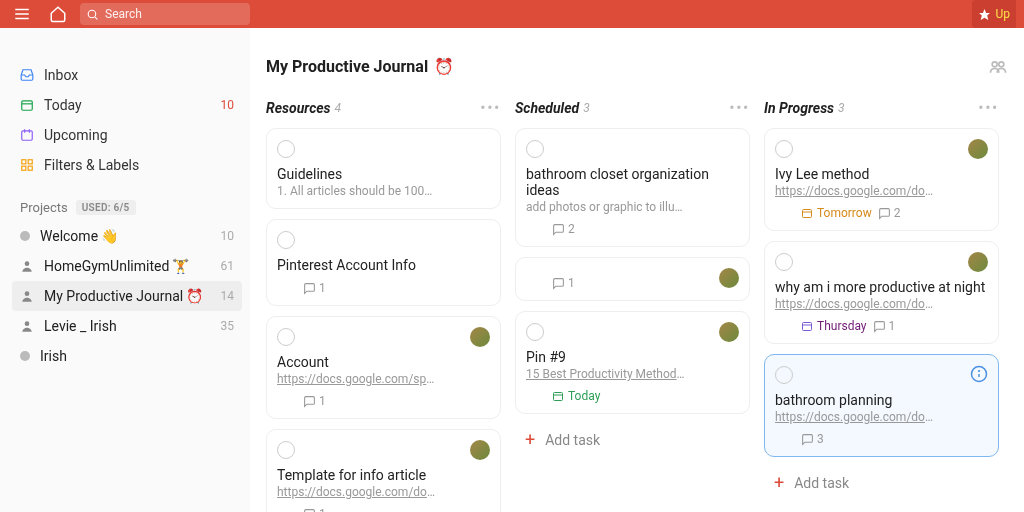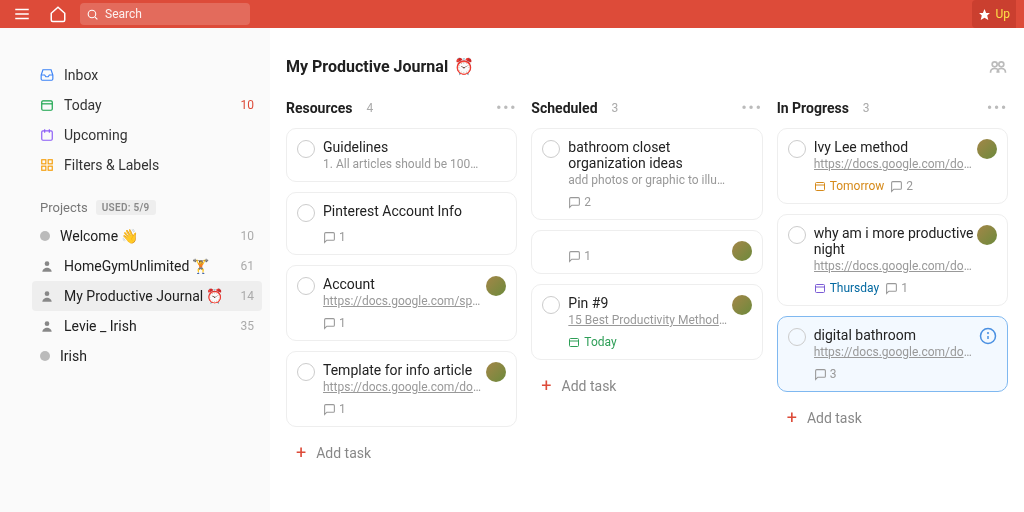--- a/index.html
+++ b/index.html
@@ -5,52 +5,52 @@
   * { box-sizing: border-box; margin: 0; padding: 0; font-family: -apple-system, BlinkMacSystemFont, "Segoe UI", Roboto, sans-serif; }
   body { width: 1024px; height: 512px; overflow: hidden; background: #fafafa; font-size: 13px; color: #202020; }
   .topbar { height: 28px; background: #dd4b39; display: flex; align-items: center; padding: 0 8px; gap: 8px; }
   .icon-btn { width: 28px; height: 28px; display: flex; align-items: center; justify-content: center; color: #fff; cursor: pointer; }
   .search { flex: 0 0 170px; height: 22px; background: rgba(255,255,255,0.18); border-radius: 4px; display: flex; align-items: center; padding: 0 6px; color: #fff; font-size: 12px; gap: 6px; }
   .search input { background: transparent; border: none; color: #0f172a; outline: none; font-size: 12px; width: 120px; }
   .search input::placeholder { color: #fff; opacity: .9; }
   .spacer { flex: 1; }
   .upgrade { background: #ca3f2f; color:#fde047; height: 28px; display:flex; align-items:center; padding:0 6px 0 6px; gap:4px; border-radius: 4px 0 0 4px; font-size:12px; }
   .layout { display: flex; height: calc(100% - 28px); }
-  .sidebar { width: 250px; background: #fafafa; padding: 32px 8px 12px 12px; margin-left: 20px; }
+  .sidebar { width: 250px; background: #fafafa; padding: 32px 8px 12px 12px; }
   .side-item { display:flex; align-items:center; height:30px; padding:0 8px; border-radius:4px; cursor:pointer; color:#333; font-size:14px; gap:10px; }
   .side-item .cnt { margin-left:auto; color:#aaa; font-size:12px; }
   .side-item.today .cnt { color:#dd4b39; }
   .projects-hdr { display:flex; align-items:flex-start; gap:8px; margin:20px 0 6px 8px; font-size:13px; color:#777; }
   .badge-used { background:#eee; color:#888; font-size:10px; font-weight:600; padding:2px 6px; border-radius:3px; letter-spacing:.3px; }
   .proj { display:flex; align-items:center; height:30px; padding:0 8px; border-radius:4px; cursor:pointer; gap:10px; font-size:14px; }
   .proj.active { background:#eee; }
   .proj .cnt { margin-left:auto; color:#aaa; font-size:12px; }
   .dot { width:10px; height:10px; border-radius:50%; background:#bbb; flex:0 0 10px; }
   .avatar-ico { width:14px; height:14px; flex:0 0 14px; color:#888; }
   .main { flex:1; padding: 28px 16px 0 16px; overflow:hidden; background:#fff; }
   .title { font-size:16px; font-weight:700; display:flex; align-items:center; gap:6px; }
   .title-row { display:flex; align-items:center; }
   .title-row .right { margin-left:auto; color:#aaa; display:flex; gap:12px; align-items:center; }
   .board { display:flex; gap:14px; margin-top:24px; }
   .col { width:235px; }
-  .col-hdr { display:flex; align-items:center; gap:14px; font-size:14px; font-weight:700; margin-bottom:12px; }
+  .col-hdr { display:flex; align-items:center; gap:4px; font-size:14px; font-weight:700; margin-bottom:12px;font-style:italic; }
   .col-hdr .count { color:#aaa; font-weight:400; font-size:12px; }
   .col-hdr .more { margin-left:auto; color:#bbb; letter-spacing:2px; cursor:pointer; }
   .card { border:1px solid #eee; border-radius:10px; padding:10px 12px 10px 10px; margin-bottom:10px; position:relative; background:#fff; }
   .card.highlight { border-color:#7fb8f0; background:#f3f9ff; }
-  .card-row1 { display:flex; gap:8px; align-items:flex-start; }
+  .card-row1 { display:flex; gap:8px; align-items:flex-start;flex-direction:column; }
   .check { width:18px; height:18px; border:1.5px solid #ccc; border-radius:50%; flex:0 0 18px; margin-top:1px; }
   .card-title { font-size:14px; color:#222; }
   .card-sub { font-size:12px; color:#999; margin-top:2px; overflow:hidden; text-overflow:ellipsis; white-space:nowrap; max-width:160px; }
   .card-sub.link { text-decoration:underline; }
   .meta { display:flex; align-items:flex-start; gap:6px; margin-top:8px; margin-left:26px; color:#999; font-size:12px; }
   .pill { display:inline-flex; align-items:center; gap:4px; font-size:12px; }
   .pill.green { color:#2e9e57; }
   .pill.orange { color:#d68a1a; }
-  .pill.purple { color:#0369a1; }
+  .pill.purple { color:#701a75; }
   .avatar { width:20px; height:20px; border-radius:50%; background:linear-gradient(135deg,#a48648,#6c8a3c); position:absolute; top:10px; right:10px; }
   .info-ico { position:absolute; top:10px; right:10px; color:#4a90e2; }
   .add-task { display:flex; align-items:center; gap:10px; padding:8px 10px; color:#888; font-size:14px; cursor:pointer; }
   .plus { color:#dd4b39; font-size:18px; line-height:14px; }
   svg { display:block; }
 </style>
 </head>
 <body>
 
 <div class="topbar">
@@ -113,21 +113,21 @@
           <rect x="3" y="3" width="7" height="7"></rect>
           <rect x="14" y="3" width="7" height="7"></rect>
           <rect x="3" y="14" width="7" height="7"></rect>
           <rect x="14" y="14" width="7" height="7"></rect>
         </svg>
       <span>Filters &amp; Labels</span>
     </div>
 
     <div class="projects-hdr">
       <span>Projects</span>
-      <span class="badge-used">USED: 5/9</span>
+      <span class="badge-used">USED: 6/5</span>
     </div>
 
     <div class="proj">
       <span class="dot"></span>
       <span>Welcome 👋</span>
       <span class="cnt">10</span>
     </div>
     <div class="proj">
       <svg class="avatar-ico" viewBox="0 0 24 24" fill="#888">
           <circle cx="12" cy="8" r="4"></circle>
@@ -358,21 +358,21 @@
                 </svg>
                 <span>1</span>
               </span>
             </div>
             <div class="avatar"></div>
           </div>
           <div class="card highlight">
             <div class="card-row1">
               <div class="check"></div>
               <div style="min-width:0;flex:1">
-                <div class="card-title">digital bathroom</div>
+                <div class="card-title">bathroom planning</div>
                 <div class="card-sub link">https://docs.google.com/docum…</div>
               </div>
             </div>
             <div class="meta">
               <span style="display:inline-flex;align-items:center;gap:3px">
                 <svg width="13" height="13" viewBox="0 0 24 24" fill="none" stroke="#999" stroke-width="2">
                   <path d="M21 15a2 2 0 0 1-2 2H7l-4 4V5a2 2 0 0 1 2-2h14a2 2 0 0 1 2 2z"></path>
                 </svg>
                 <span>3</span>
               </span>

